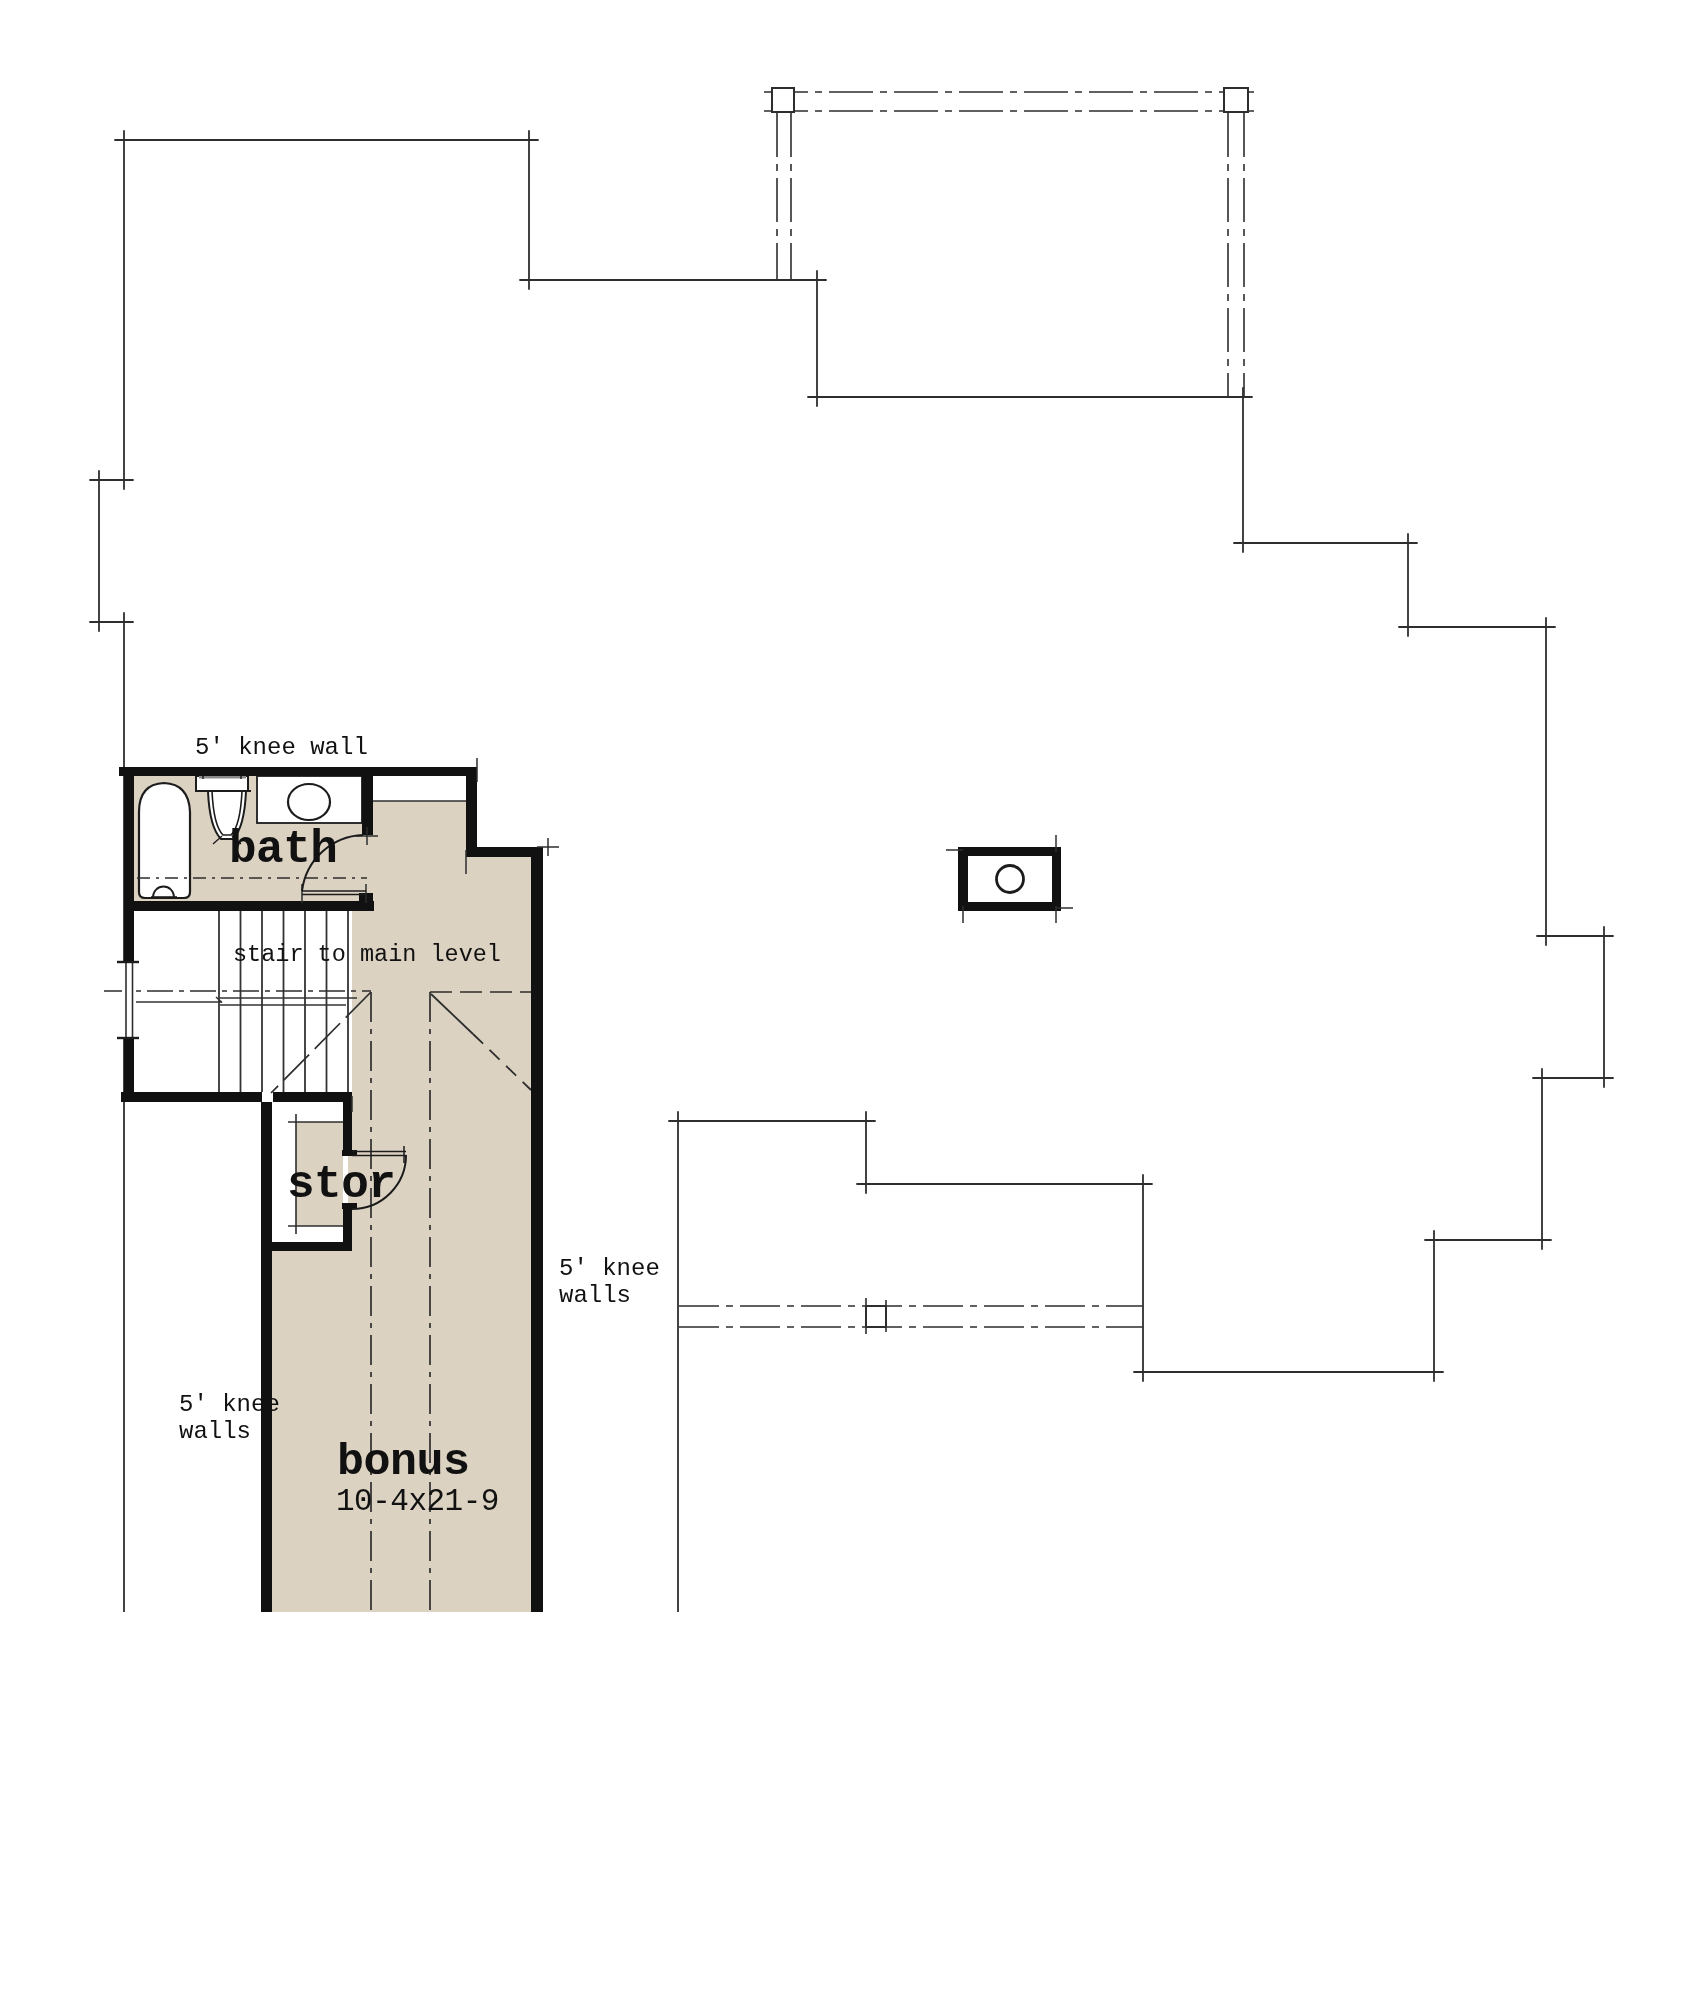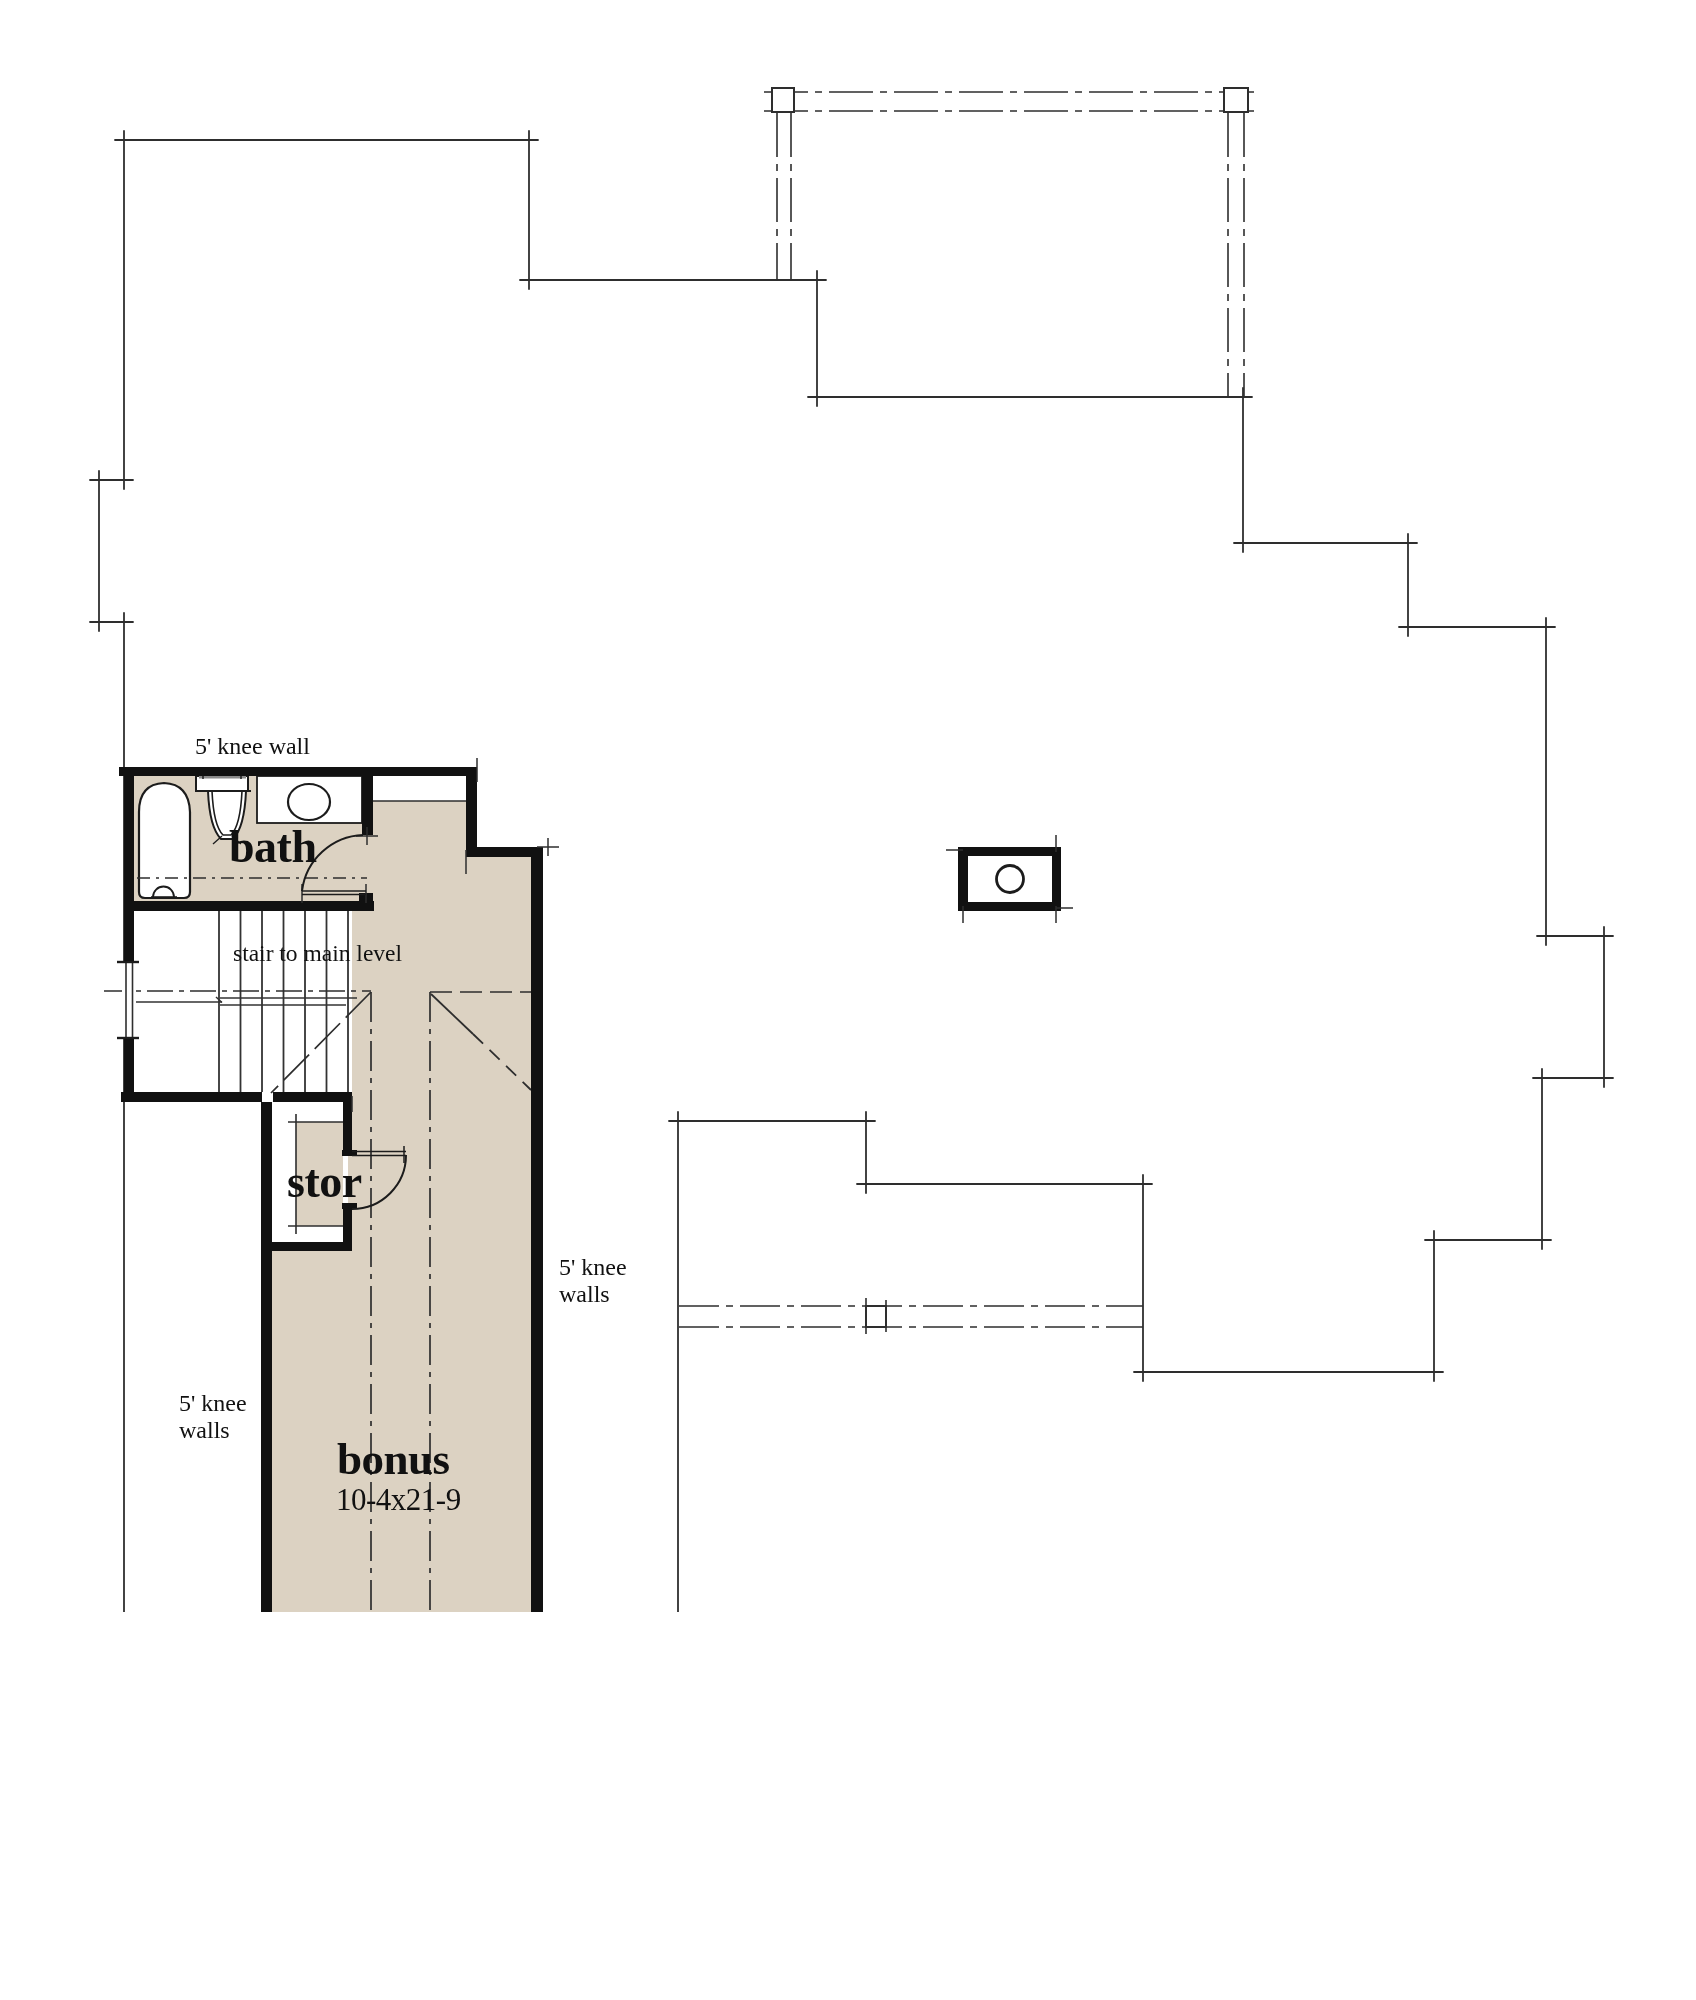--- a/index.html
+++ b/index.html
@@ -1,17 +1,17 @@
 <!DOCTYPE html>
 <html><head>
 <meta charset="utf-8">
 <style>
   html,body{margin:0;padding:0;background:#ffffff;}
   .page{position:relative;width:1696px;height:1612px;background:#86efac;overflow:hidden;
-        font-family:Liberation Serif, serif;}
+        font-family:Liberation Mono, monospace;}
   svg{position:absolute;left:0;top:0;}
 </style>
 </head>
 <body>
 <div class="page">
 <svg width="1696" height="2000" viewBox="0 0 1696 2000">
 
 <rect x="0" y="0" width="1696" height="2000" fill="#ffffff"></rect>
 
 <g>

